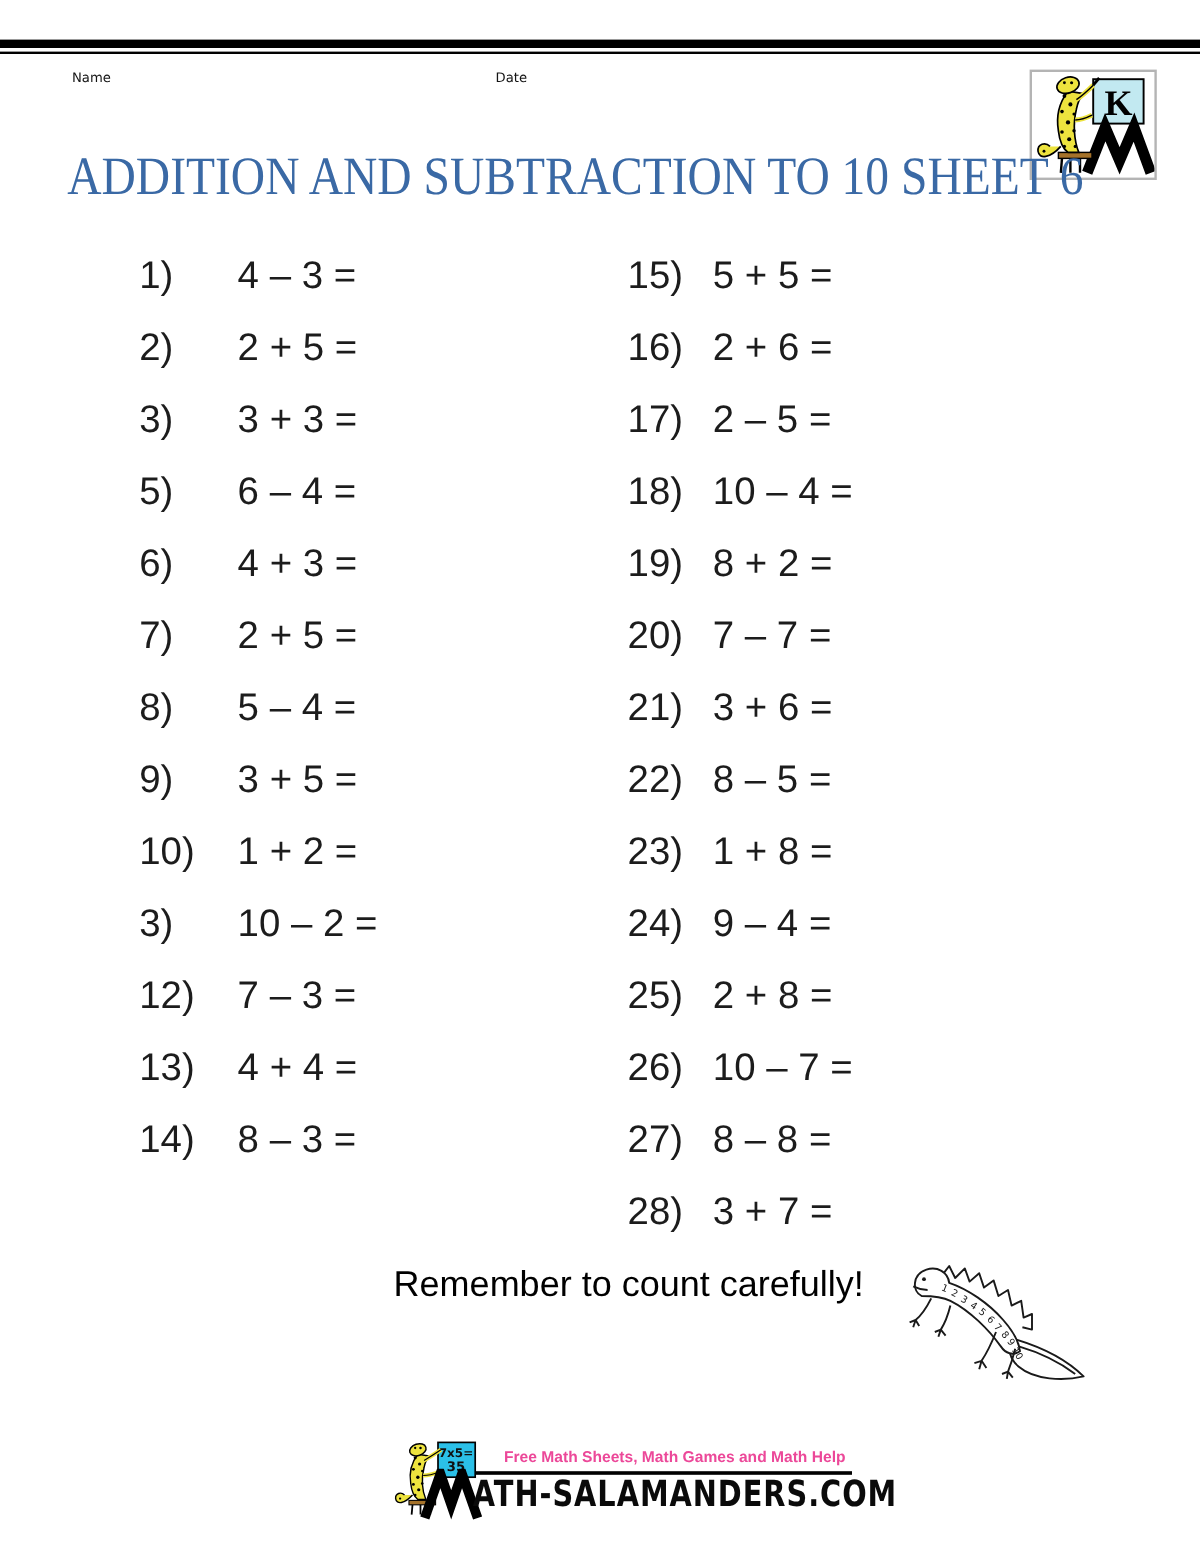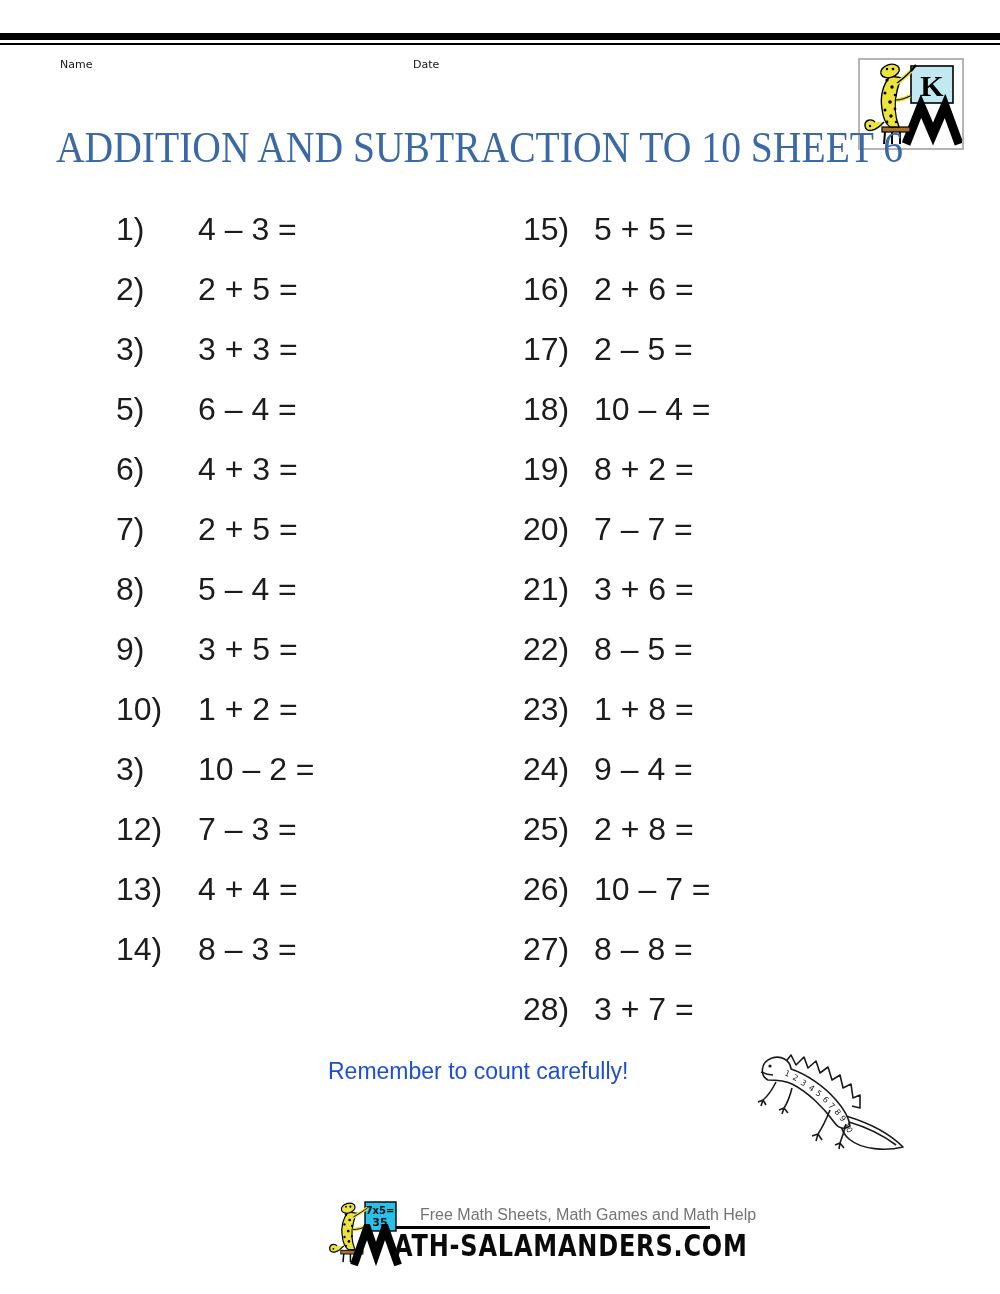--- a/index.html
+++ b/index.html
@@ -32,27 +32,27 @@
   
   .col{top:199px;}
   .col-left{left:100px;}
   .col-right{left:507px;}
   .prow{height:60px;line-height:60px;font-size:32px;white-space:nowrap;margin-left:16px;}
   .pnum{display:inline-block;}
   .col-left .pnum{width:82px;}
   .col-right .pnum{width:71px;}
 
   
-  .note{left:328px;top:1046px;font-size:23px;line-height:50px;color:#1d4ed8;}
+  .note{left:328px;top:1046px;font-size:30px;line-height:50px;color:#000000;}
 
   
   .newt-svg{left:748px;top:1048px;}
 
   
-  .footer-tagline{left:420px;top:1206px;font-size:16px;font-weight:normal;color:#737373;
+  .footer-tagline{left:420px;top:1206px;font-size:13px;font-weight:bold;color:#ec4899;
     white-space:nowrap;font-family:"Liberation Sans",sans-serif;}
   .footer-rule{left:396px;top:1226px;width:314px;height:3px;background:#000;}
   .footer-site{
     left:394px;top:1230px;font-size:30px;line-height:32px;font-weight:bold;
     font-family:"DejaVu Sans",sans-serif;white-space:nowrap;color:#0a0a0a;
     transform:scaleX(0.80);transform-origin:left top;letter-spacing:1px;
   }
   .footer-m-svg{left:350px;top:1224px;}
   .footer-sal-svg{left:324px;top:1198px;}
 </style>

